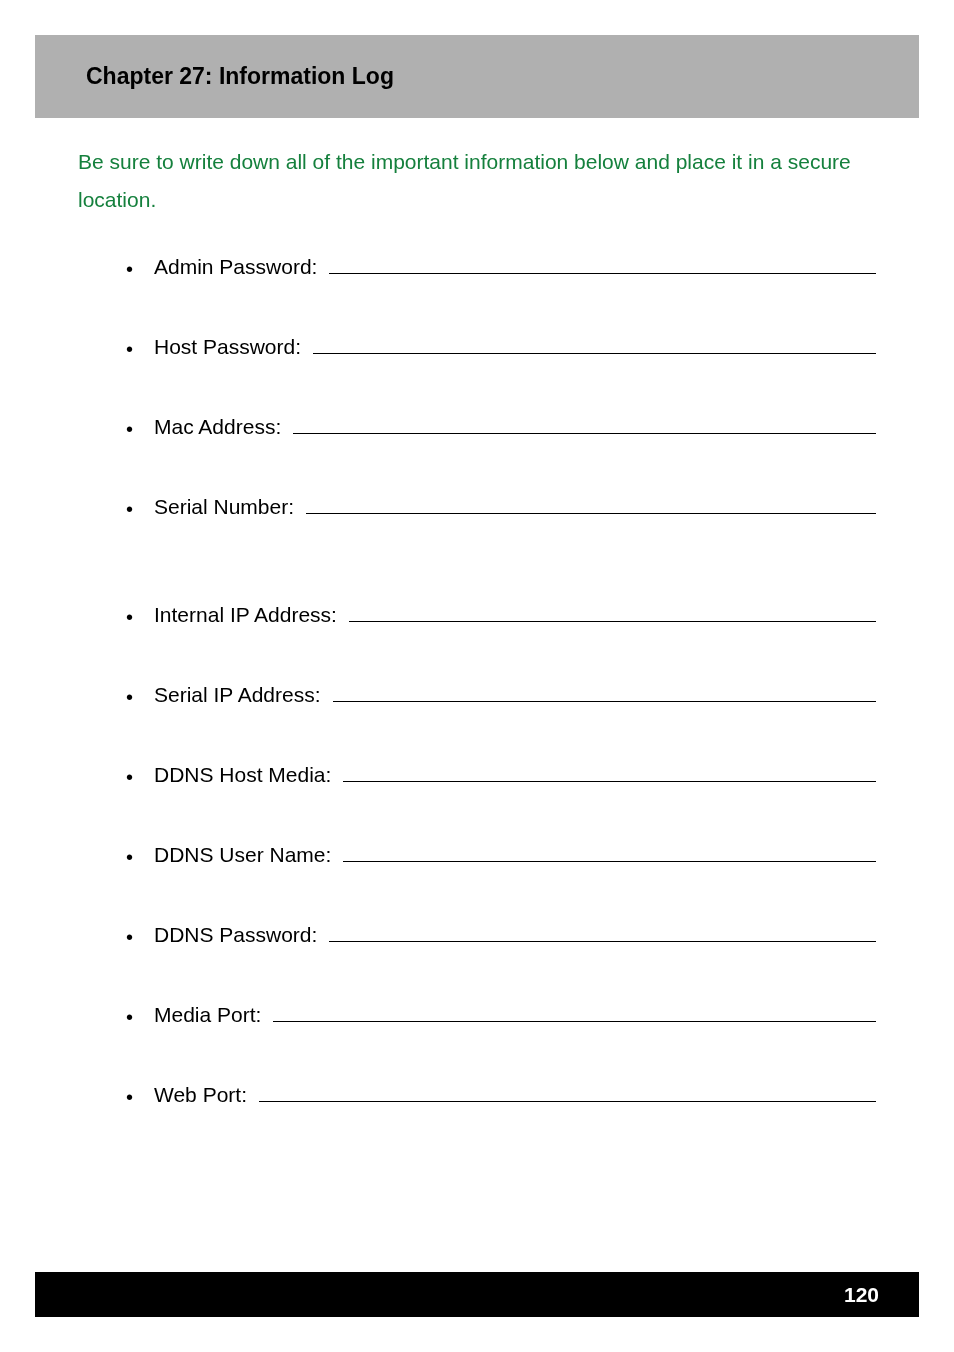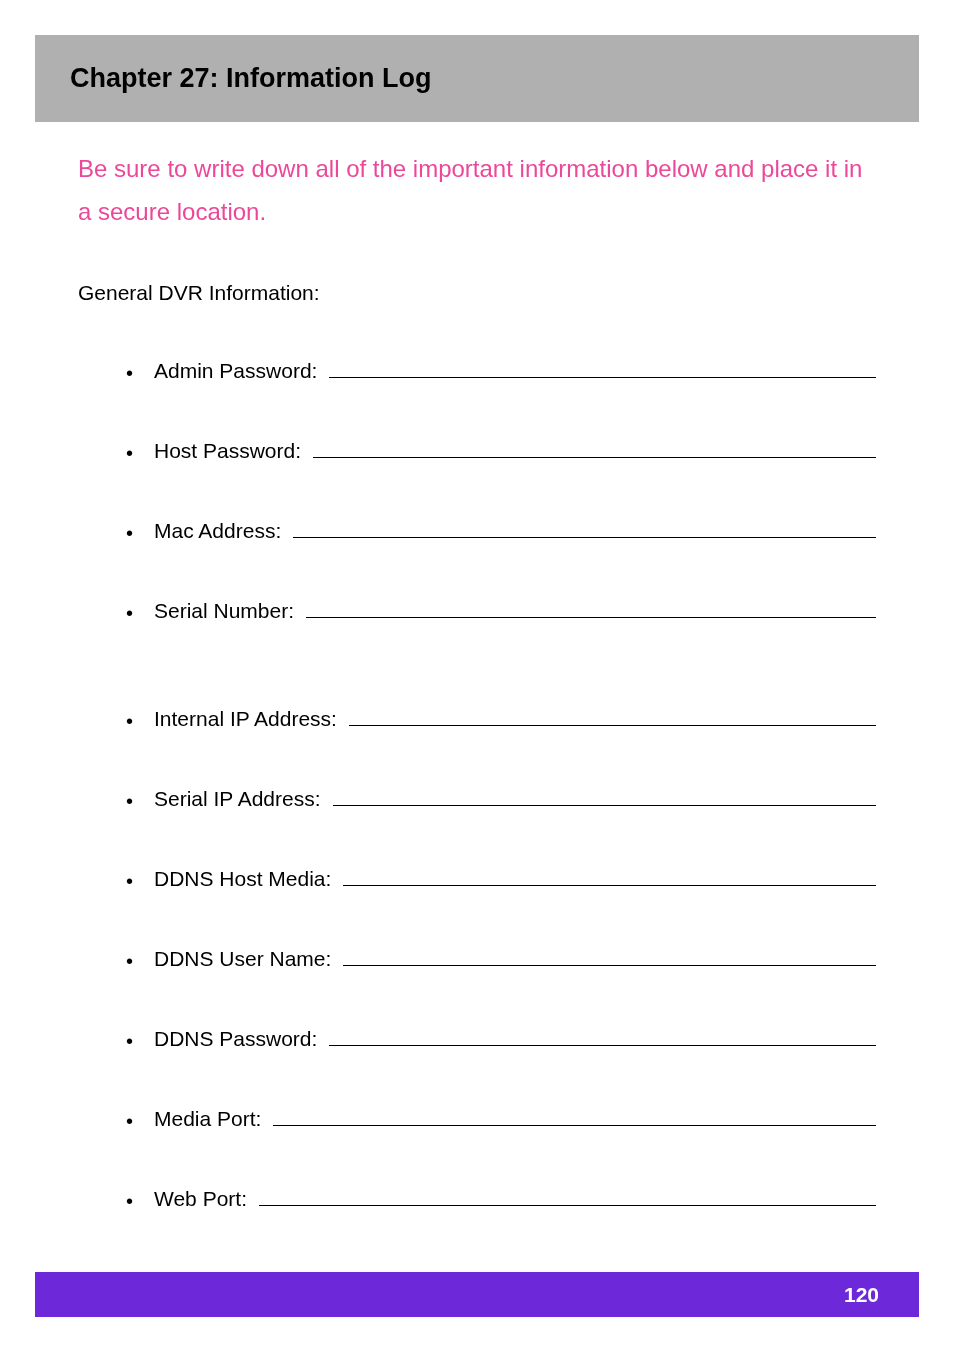--- a/index.html
+++ b/index.html
@@ -13,32 +13,32 @@
       background: #ffffff;
       font-family: Arial, Helvetica, sans-serif;
       position: relative;
     }
     .header-bar {
       background: #b0b0b0;
       padding: 28px 35px 28px 35px;
       margin: 35px 35px 0 35px;
     }
     .chapter-title {
-      font-size: 27px;
+      font-size: 23px;
       font-weight: bold;
       color: #000;
+      margin-left: 16px;
     }
     .content {
       padding: 25px 78px 0 78px;
     }
     .intro-text {
-      font-size: 24px;
+      font-size: 21px;
       line-height: 1.8;
-      color: #ec4899;
-      margin-bottom: 48px;
+      color: #15803d;
     }
     .section-heading {
       font-size: 21px;
       color: #000;
       margin-bottom: 18px;
     }
     .section-block {
       margin-bottom: 48px;
     }
     .item-list {
@@ -69,21 +69,21 @@
       border-bottom: 1.5px solid #000;
       min-height: 1em;
       margin-left: 4px;
     }
     .footer-bar {
       position: absolute;
       bottom: 35px;
       left: 35px;
       right: 35px;
       height: 45px;
-      background: #6d28d9;
+      background: #000000;
       display: flex;
       align-items: center;
       justify-content: flex-end;
       padding-right: 40px;
     }
     .page-number {
       color: #ffffff;
       font-size: 21px;
       font-weight: bold;
     }
@@ -92,21 +92,20 @@
 <body>
 
 <div class="header-bar">
   <h1 class="chapter-title">Chapter 27: Information Log</h1>
 </div>
 
 <div class="content">
   <p class="intro-text">Be sure to write down all of the important information below and place it in a secure location.</p>
 
   <div class="section-block">
-    <div class="section-heading">General DVR Information:</div>
     <ul class="item-list">
       <li class="item-row">
         <span class="bullet">•</span>
         <span class="item-label">Admin Password:</span>
         <span class="underline-fill"></span>
       </li>
       <li class="item-row">
         <span class="bullet">•</span>
         <span class="item-label">Host Password:</span>
         <span class="underline-fill"></span>

